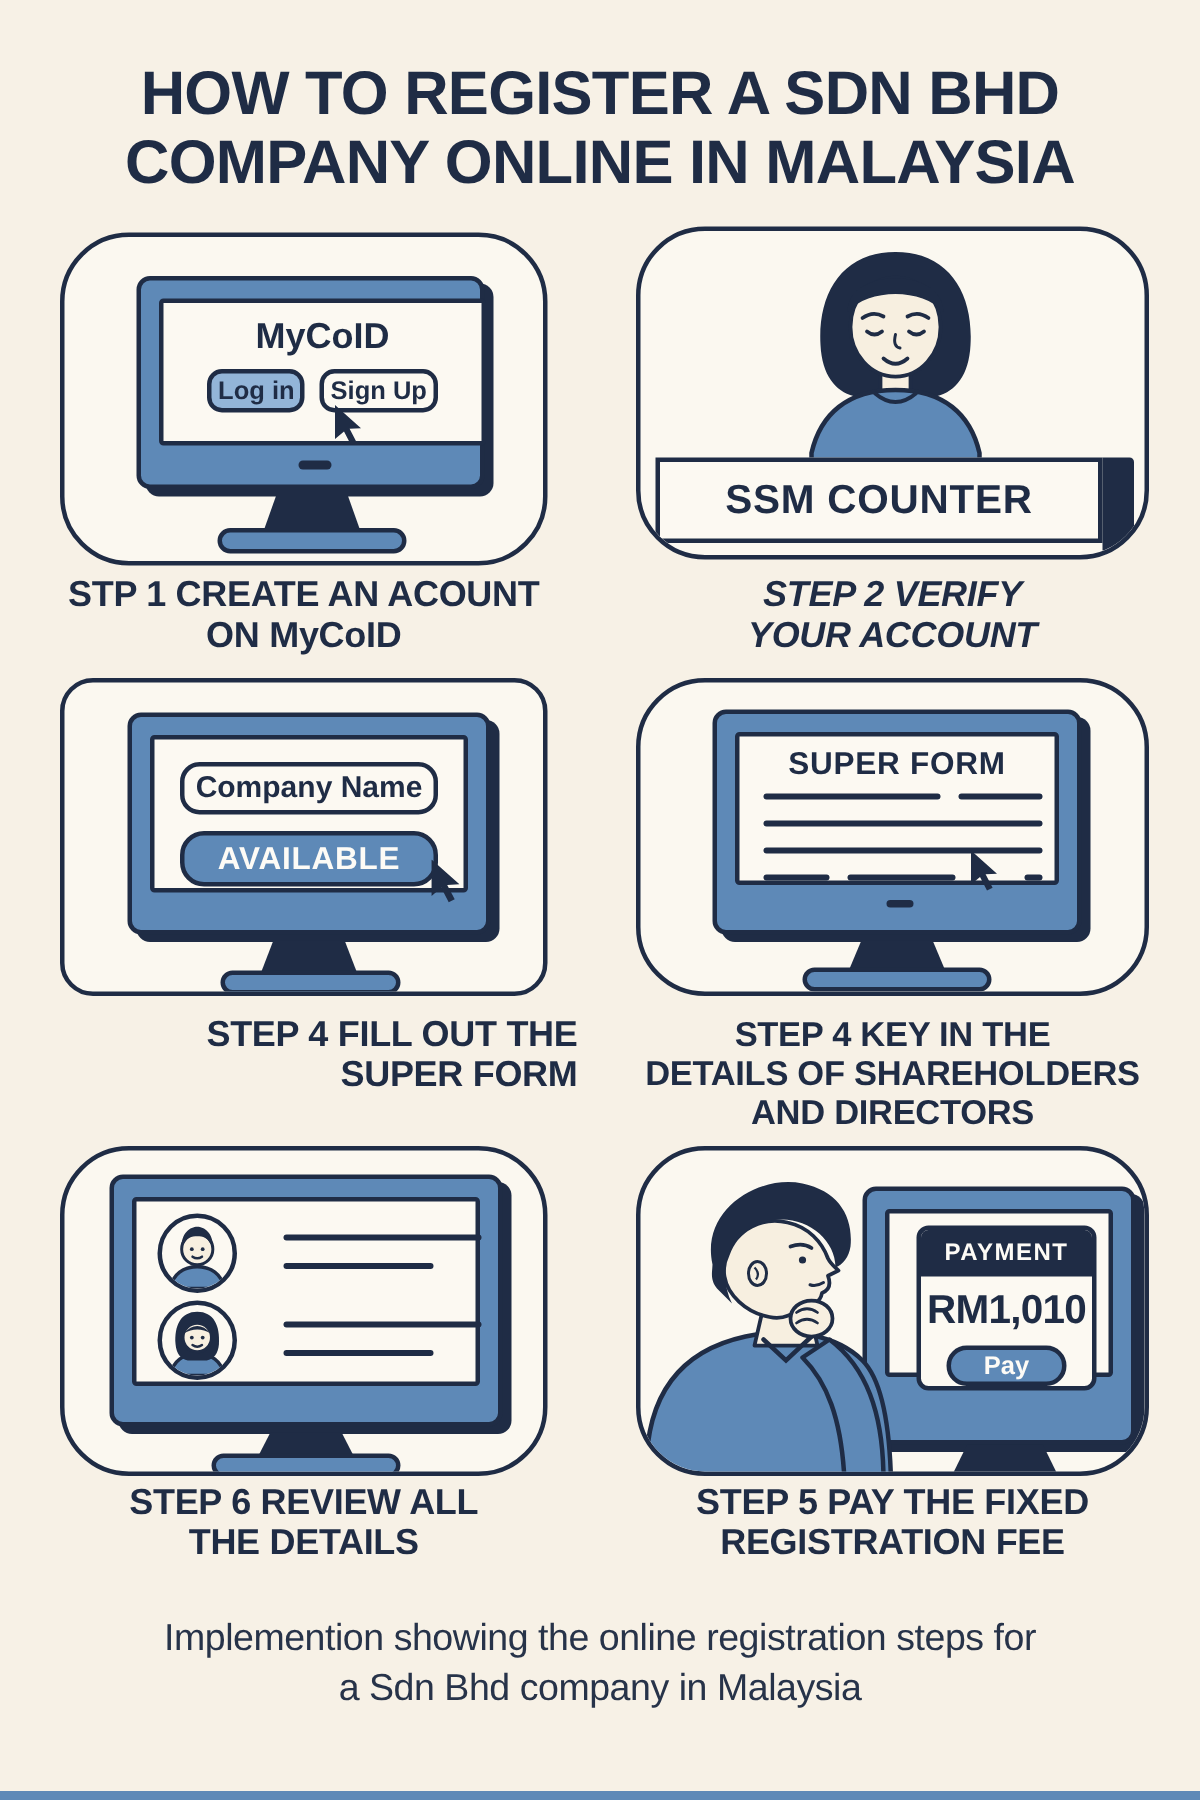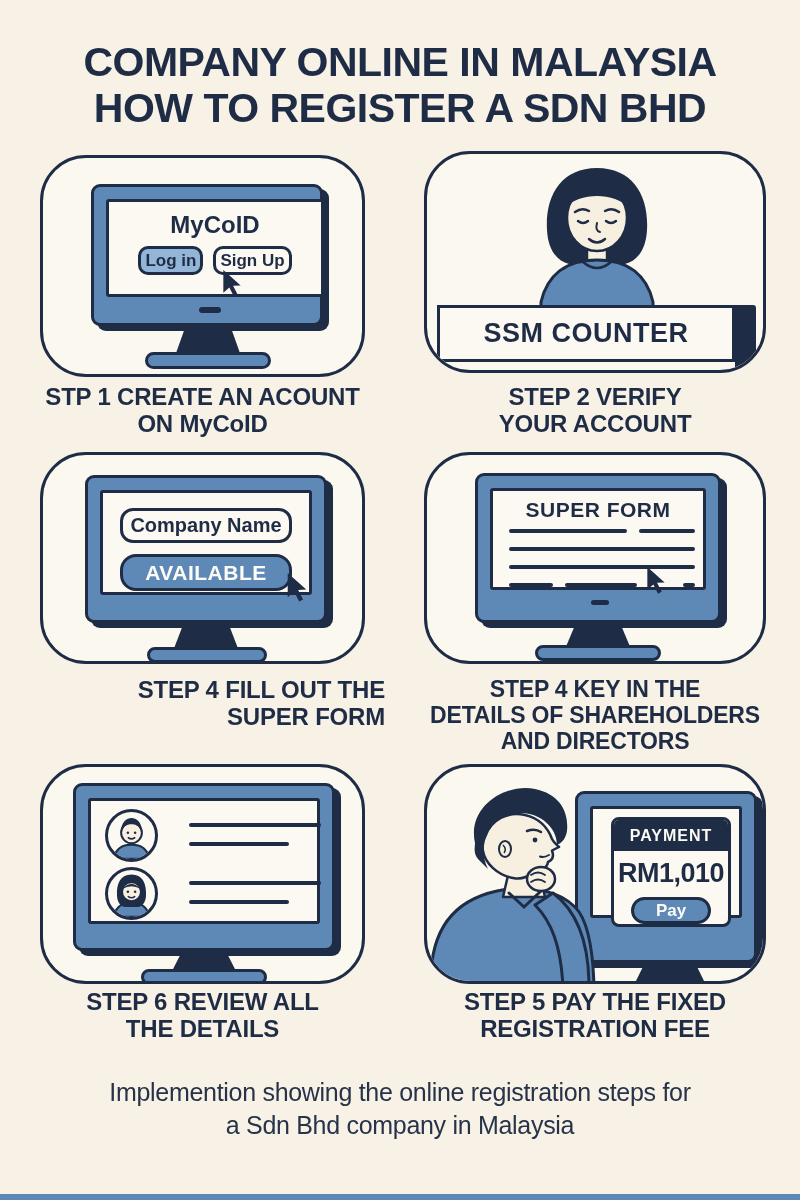--- a/index.html
+++ b/index.html
@@ -32,32 +32,32 @@
   
   .panel{
     position:absolute;
     background:var(--panel);
     border:3px solid var(--navy);
     border-radius:46px;
     overflow:hidden;
   }
   #panel1{left:40px; top:155px; width:325px; height:222px;}
   #panel2{left:424px; top:151px; width:342px; height:222px;}
-  #panel3{left:40px; top:452px; width:325px; height:212px;}
+  #panel3{left:40px; top:452px; width:325px; height:212px;border-radius:22px;}
   #panel4{left:424px; top:452px; width:342px; height:212px;}
   #panel5{left:40px; top:764px; width:325px; height:220px;}
   #panel6{left:424px; top:764px; width:342px; height:220px;}
 
   
   .caption{
     position:absolute; text-align:center; font-weight:700;
     font-size:24px; line-height:1.14; letter-spacing:-0.2px; color:var(--navy);
   }
   #cap1{left:20px;  top:383px; width:365px;}
-  #cap2{left:414px; top:383px; width:362px;}
+  #cap2{left:414px; top:383px; width:362px;font-style:italic;}
   #cap3{left:20px;  top:676px; width:365px;text-align:right;}
   #cap4{left:404px; top:676px; width:382px; font-size:23px;}
   #cap5{left:20px;  top:988px; width:365px;}
   #cap6{left:414px; top:988px; width:362px;}
 
   .footer{
     position:absolute; top:1076px; left:0; width:800px; text-align:center;
     font-size:25px; font-weight:400; line-height:1.32; letter-spacing:-0.3px;
     color:#273349;
   }
@@ -149,22 +149,22 @@
     border:3px solid var(--navy); border-radius:14px;
     display:flex; align-items:center; justify-content:center;
     color:#fdfbf6; font-size:17px; font-weight:800;
   }
   .cursor{position:absolute;}
 </style>
 </head>
 <body>
 
 <div class="title">
+  <div>HOW TO REGISTER A SDN BHD</div>
   <div>COMPANY ONLINE IN MALAYSIA</div>
-  <div>HOW TO REGISTER A SDN BHD</div>
 </div>
 
 <svg width="0" height="0" style="position:absolute">
   <defs>
     <path id="cursorPath" d="M1,0 L1,17 L5.5,13.2 L9,20 L11.8,18.6 L8.3,11.9 L14,11.6 Z"></path>
   </defs>
 </svg>
 
 <div class="panel" id="panel1">
   <div class="monitor" style="left:48px; top:26px; width:232px; height:142px;">

